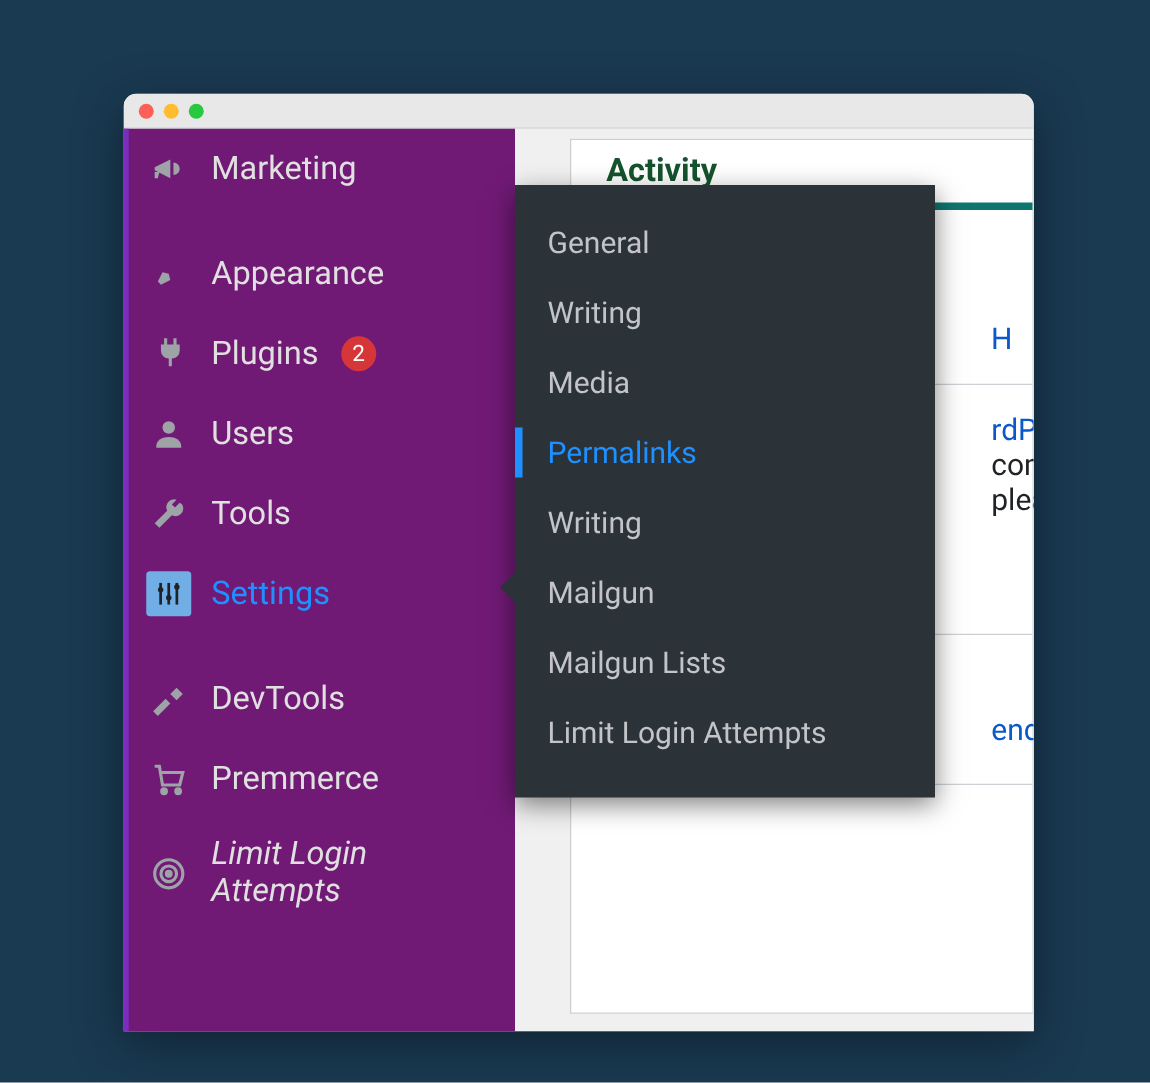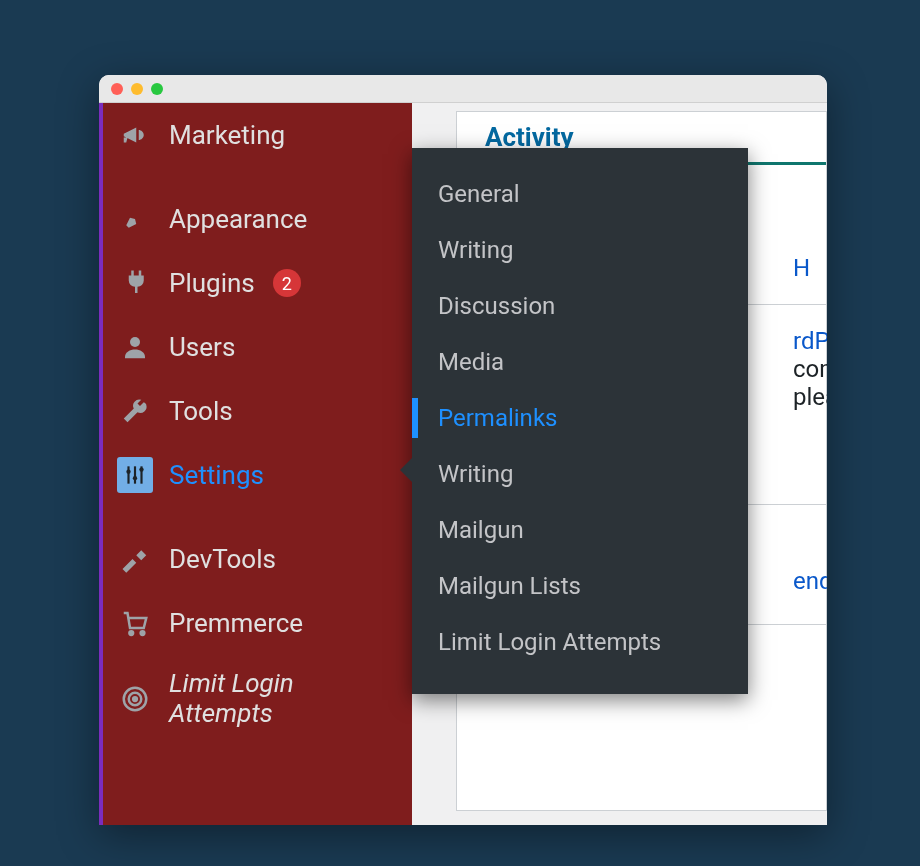--- a/index.html
+++ b/index.html
@@ -37,21 +37,21 @@
   .tl-green { background: #28c840; }
 
   .content-wrap {
     display: flex;
     height: calc(100% - 28px);
     position: relative;
   }
 
   .sidebar {
     width: 313px;
-    background: #7f1d1d;
+    background: #701a75;
     border-left: 4px solid #7b2dbd;
     position: relative;
     z-index: 2;
   }
   .sidebar-item {
     display: flex;
     align-items: center;
     padding: 14px 14px;
     color: #e0e0e0;
     font-size: 26px;
@@ -135,22 +135,22 @@
     left: 44px;
     right: 0;
     background: #fff;
     border: 1px solid #ccd0d4;
     min-height: 700px;
   }
   .panel-head {
     padding: 10px 28px;
     font-size: 26px;
     font-weight: 700;
-    border-bottom: 3px solid #0f766e;
-    color: #0369a1;
+    border-bottom: 6px solid #0f766e;
+    color: #14532d;
   }
   .panel-row {
     border-bottom: 1px solid #ccd0d4;
     padding: 22px 16px;
     font-size: 24px;
     color: #2c3338;
   }
   .panel-row a { color: #0a58ca; text-decoration: none; }
   .panel-row.rt { text-align: right; }
   .ml { margin-left: 320px; }
@@ -286,21 +286,20 @@
             <a href="#">ending</a>
           </div>
         </div>
       </div>
     </div>
 
     <div class="flyout">
       <div class="flyout-arrow"></div>
       <div class="flyout-item">General</div>
       <div class="flyout-item">Writing</div>
-      <div class="flyout-item">Discussion</div>
       <div class="flyout-item">Media</div>
       <div class="flyout-item active">Permalinks</div>
       <div class="flyout-item">Writing</div>
       <div class="flyout-item">Mailgun</div>
       <div class="flyout-item">Mailgun Lists</div>
       <div class="flyout-item">Limit Login Attempts</div>
     </div>
 
   </div>
 </div>

